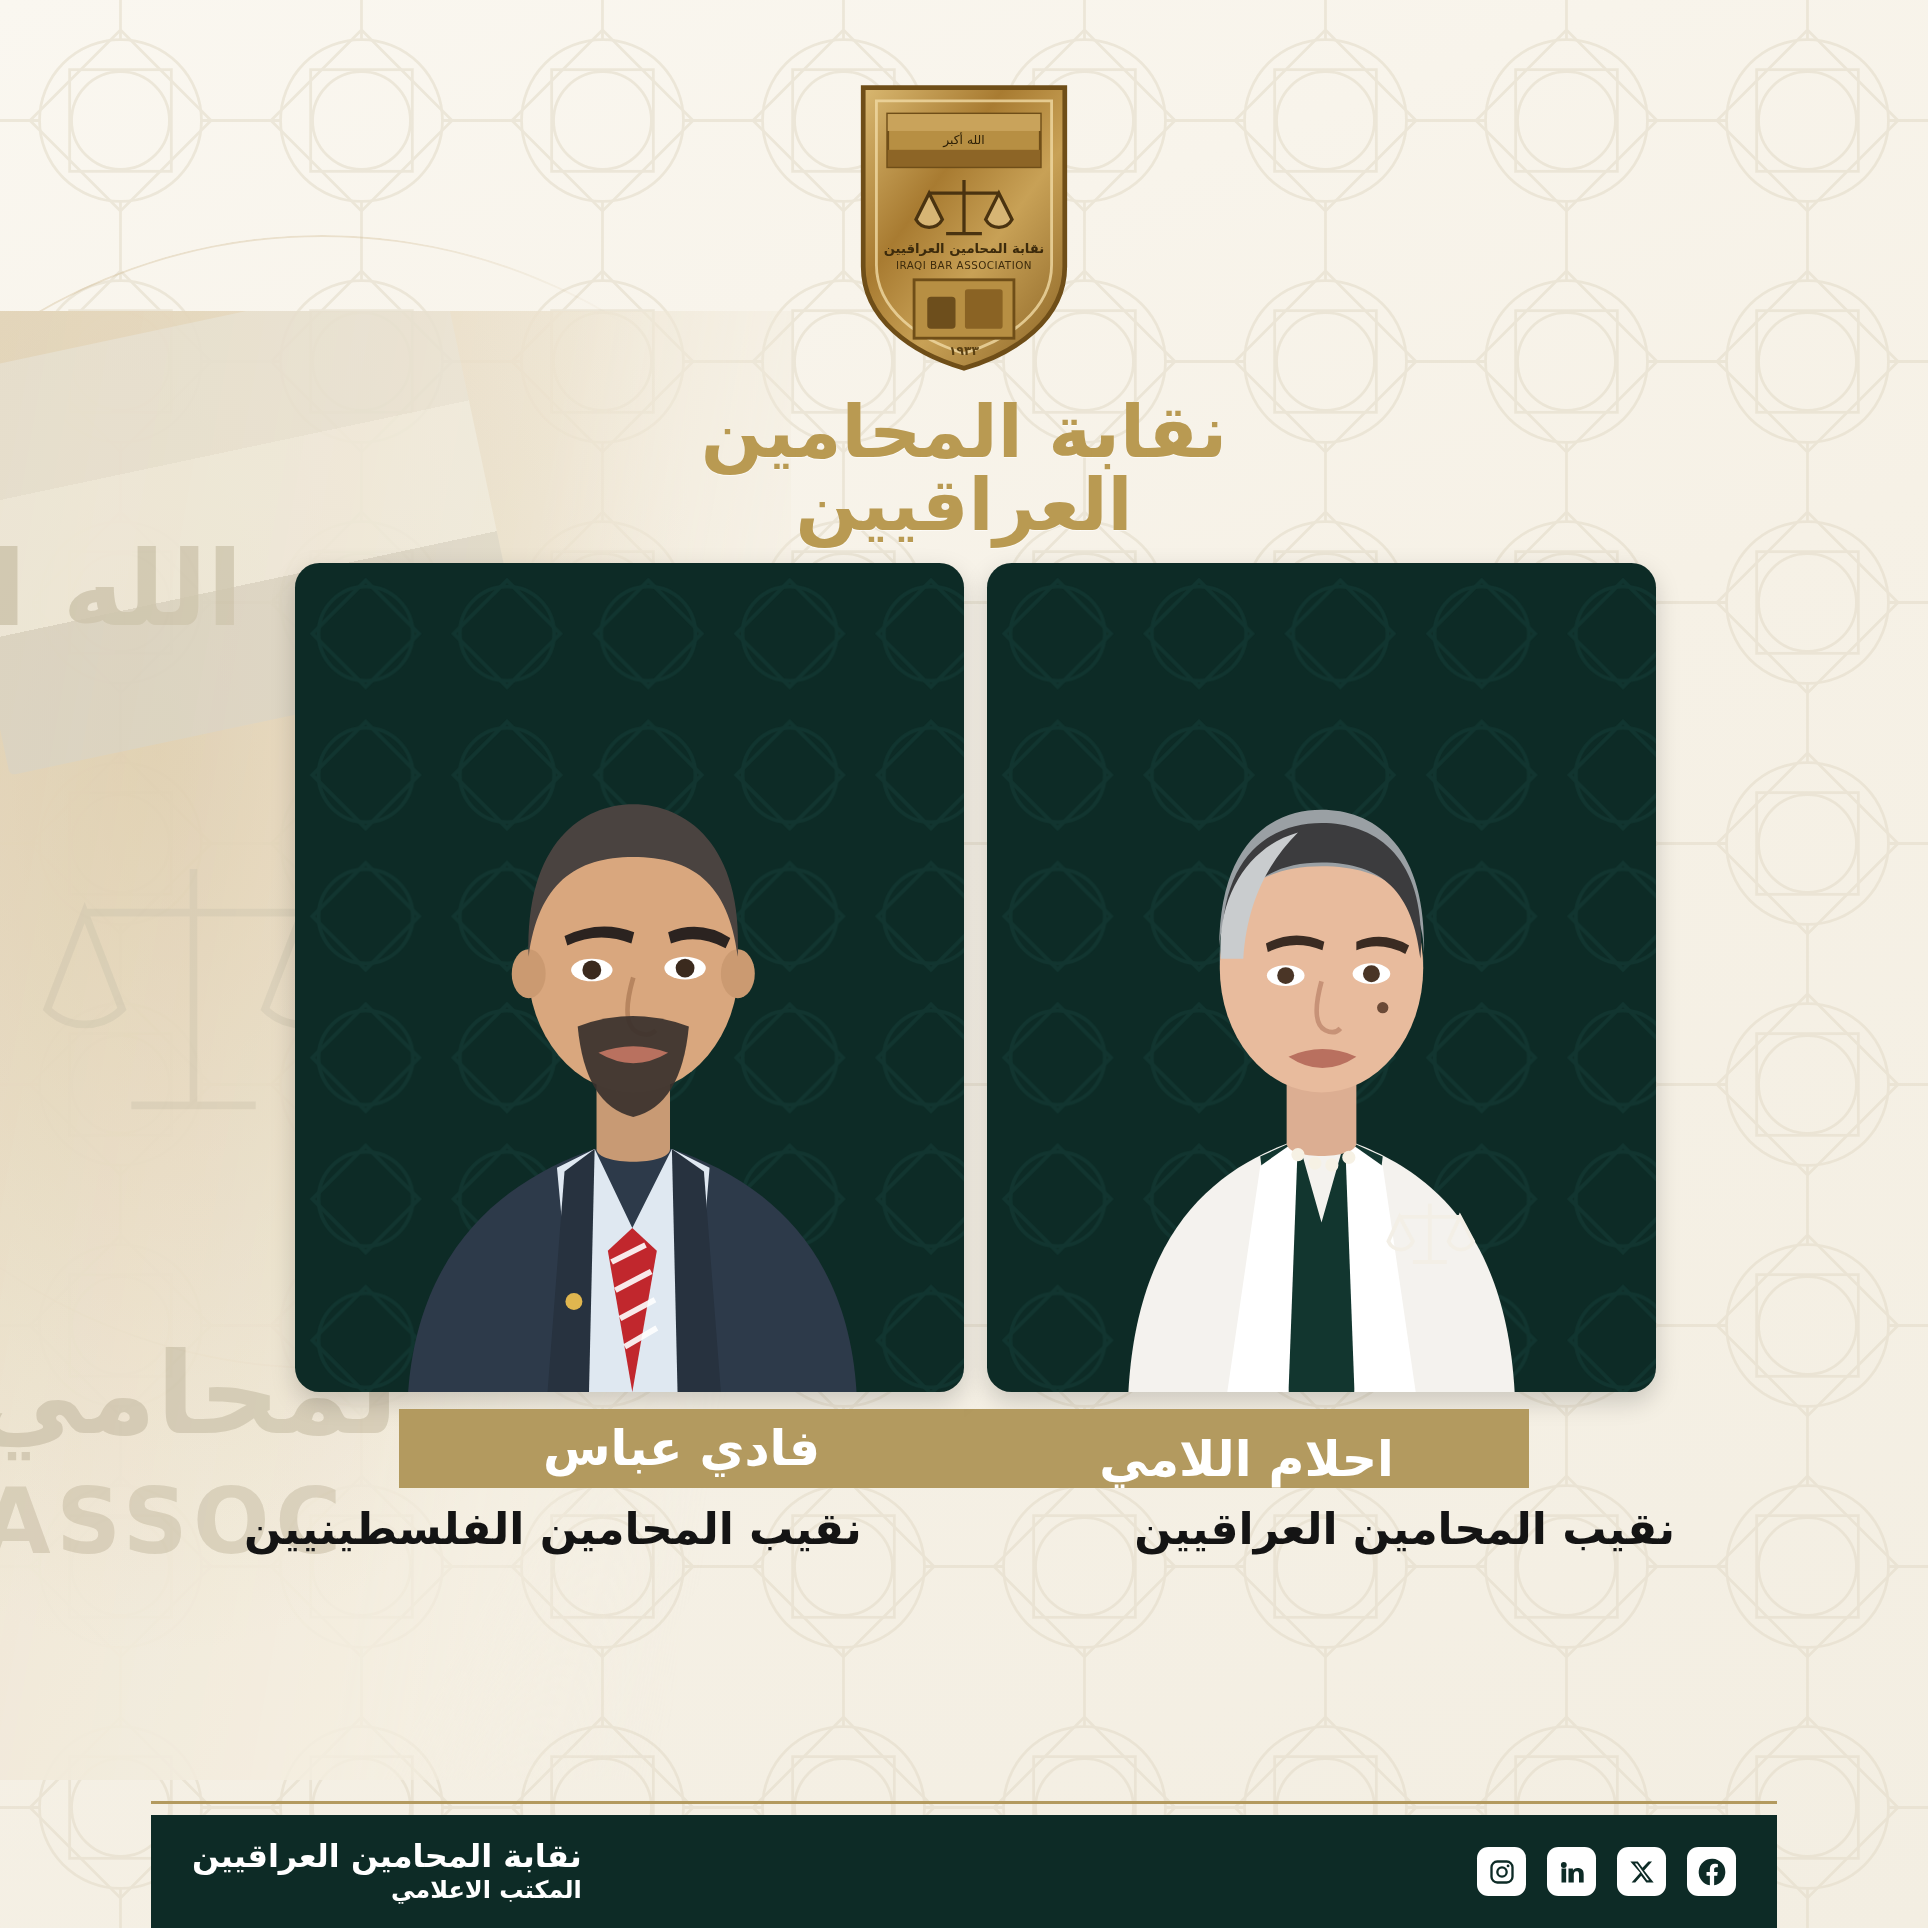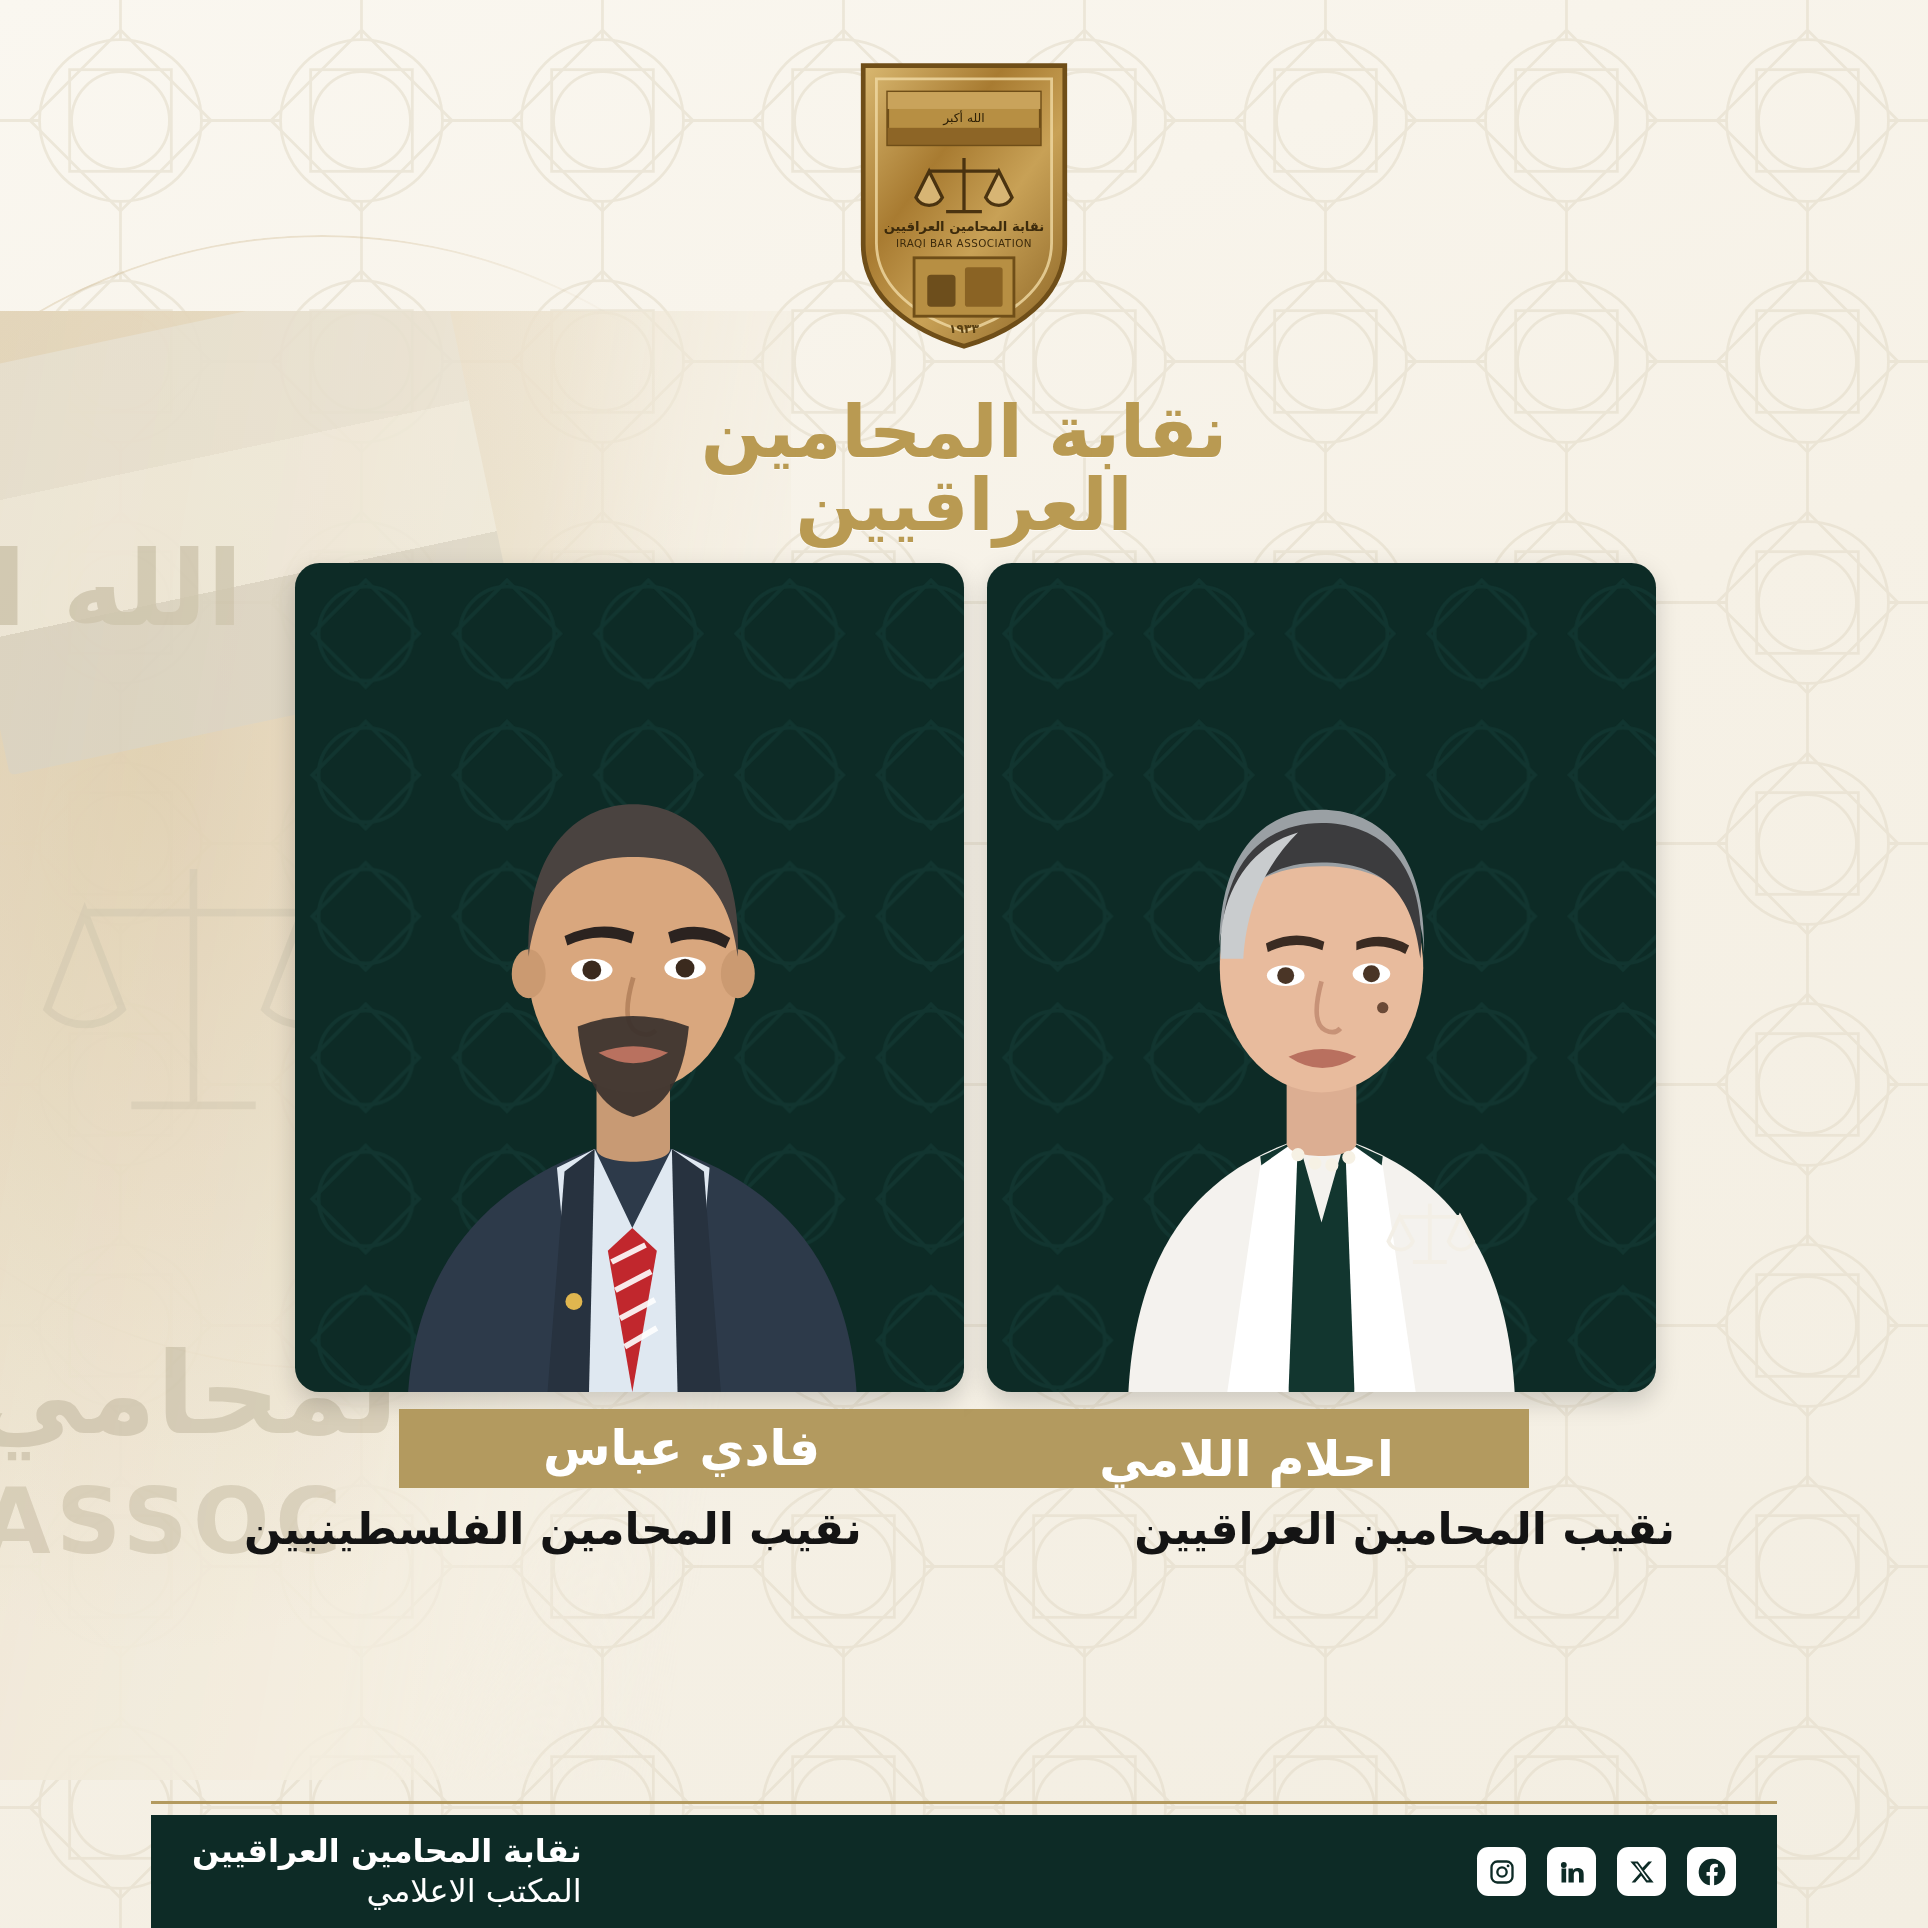--- a/index.html
+++ b/index.html
@@ -83,21 +83,21 @@
     height: 1130px;
     border-radius: 50%;
     border: 2.8px solid rgba(196,169,117,0.28);
     -webkit-mask-image: linear-gradient(to right, #000 0 55%, transparent 78%);
     mask-image: linear-gradient(to right, #000 0 55%, transparent 78%);
   }
 
   
   .crest-wrap {
     position: absolute;
-    top: 60px;
+    top: 82px;
     left: 50%;
     transform: translateX(-50%);
     width: 217px;
     height: 292px;
   }
   .crest-title {
     position: absolute;
     top: 395px;
     left: 50%;
     transform: translateX(-50%);
@@ -203,21 +203,21 @@
     align-items: center;
     justify-content: center;
   }
   .footer-text {
     text-align: right;
     direction: rtl;
     color: #ffffff;
     line-height: 1.22;
   }
   .footer-text .l1 { font-size: 32px; font-weight: 700; }
-  .footer-text .l2 { font-size: 32px; font-weight: 400; }
+  .footer-text .l2 { font-size: 24px; font-weight: 700; }
 </style>
 </head>
 <body>
 
 <div class="poster">
 
   <div class="bg-base"></div>
 
   <svg class="bg-pattern" viewBox="0 0 2048 2048" preserveAspectRatio="none">
     <defs>

